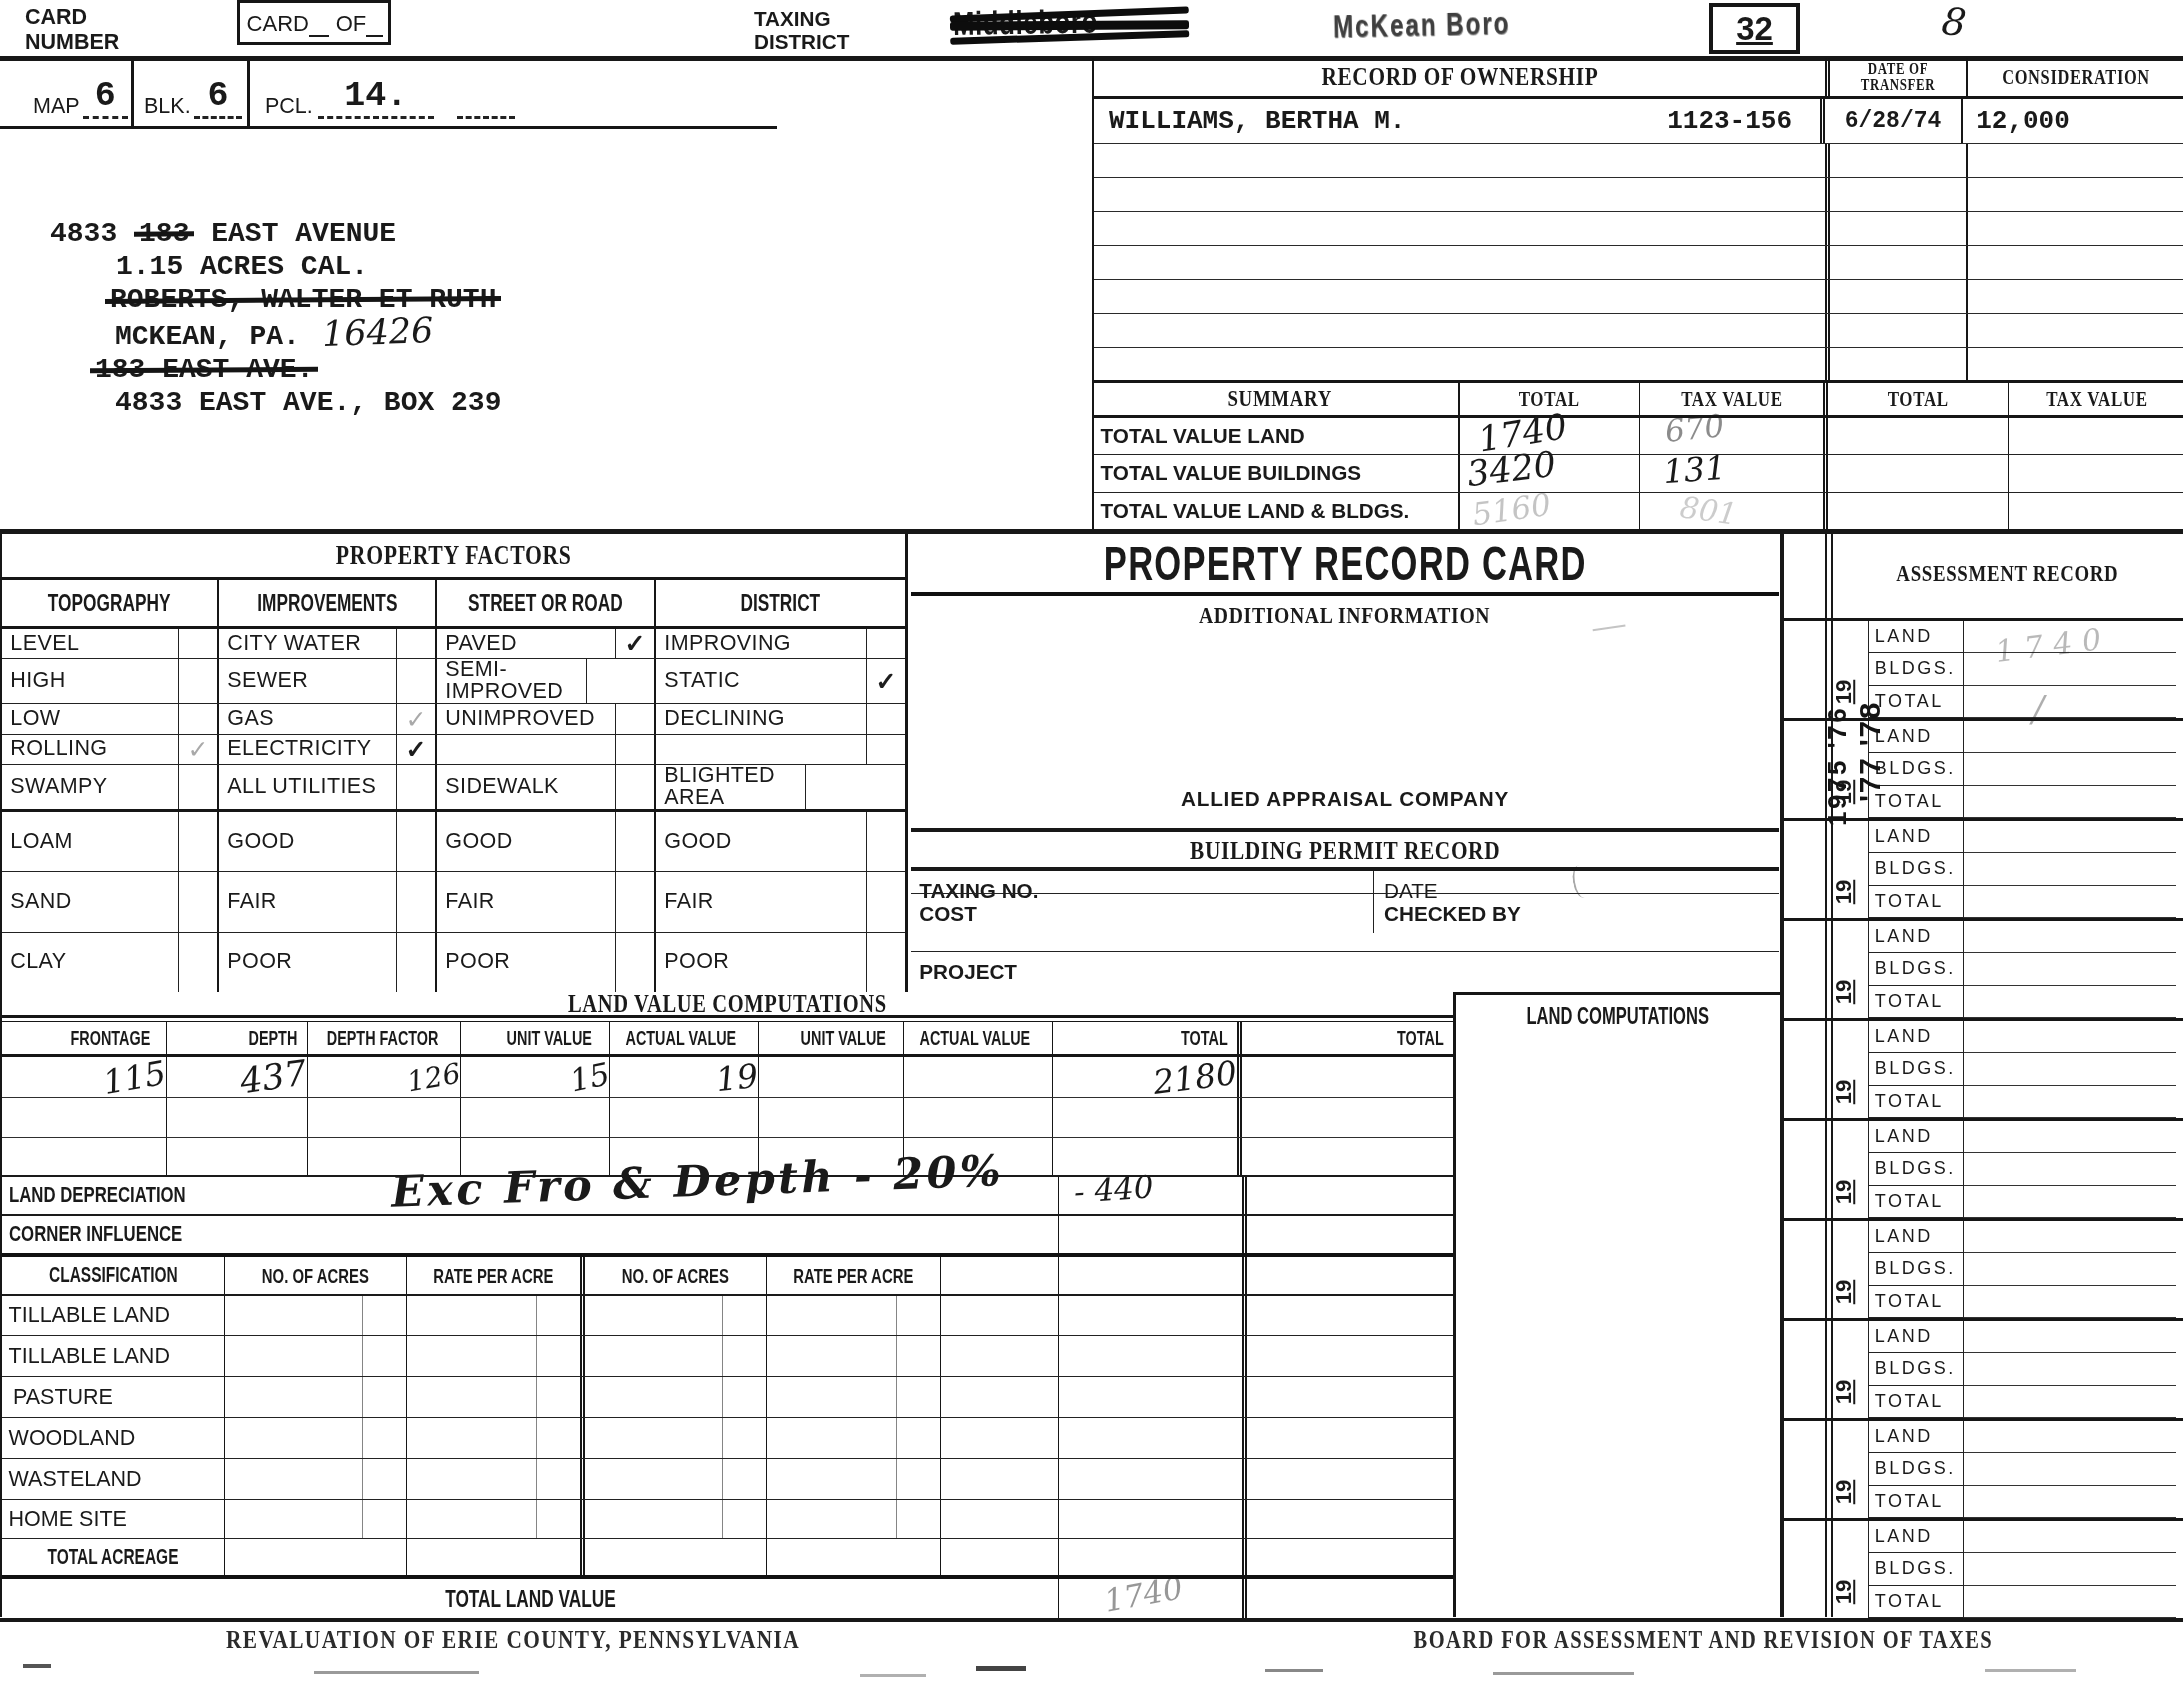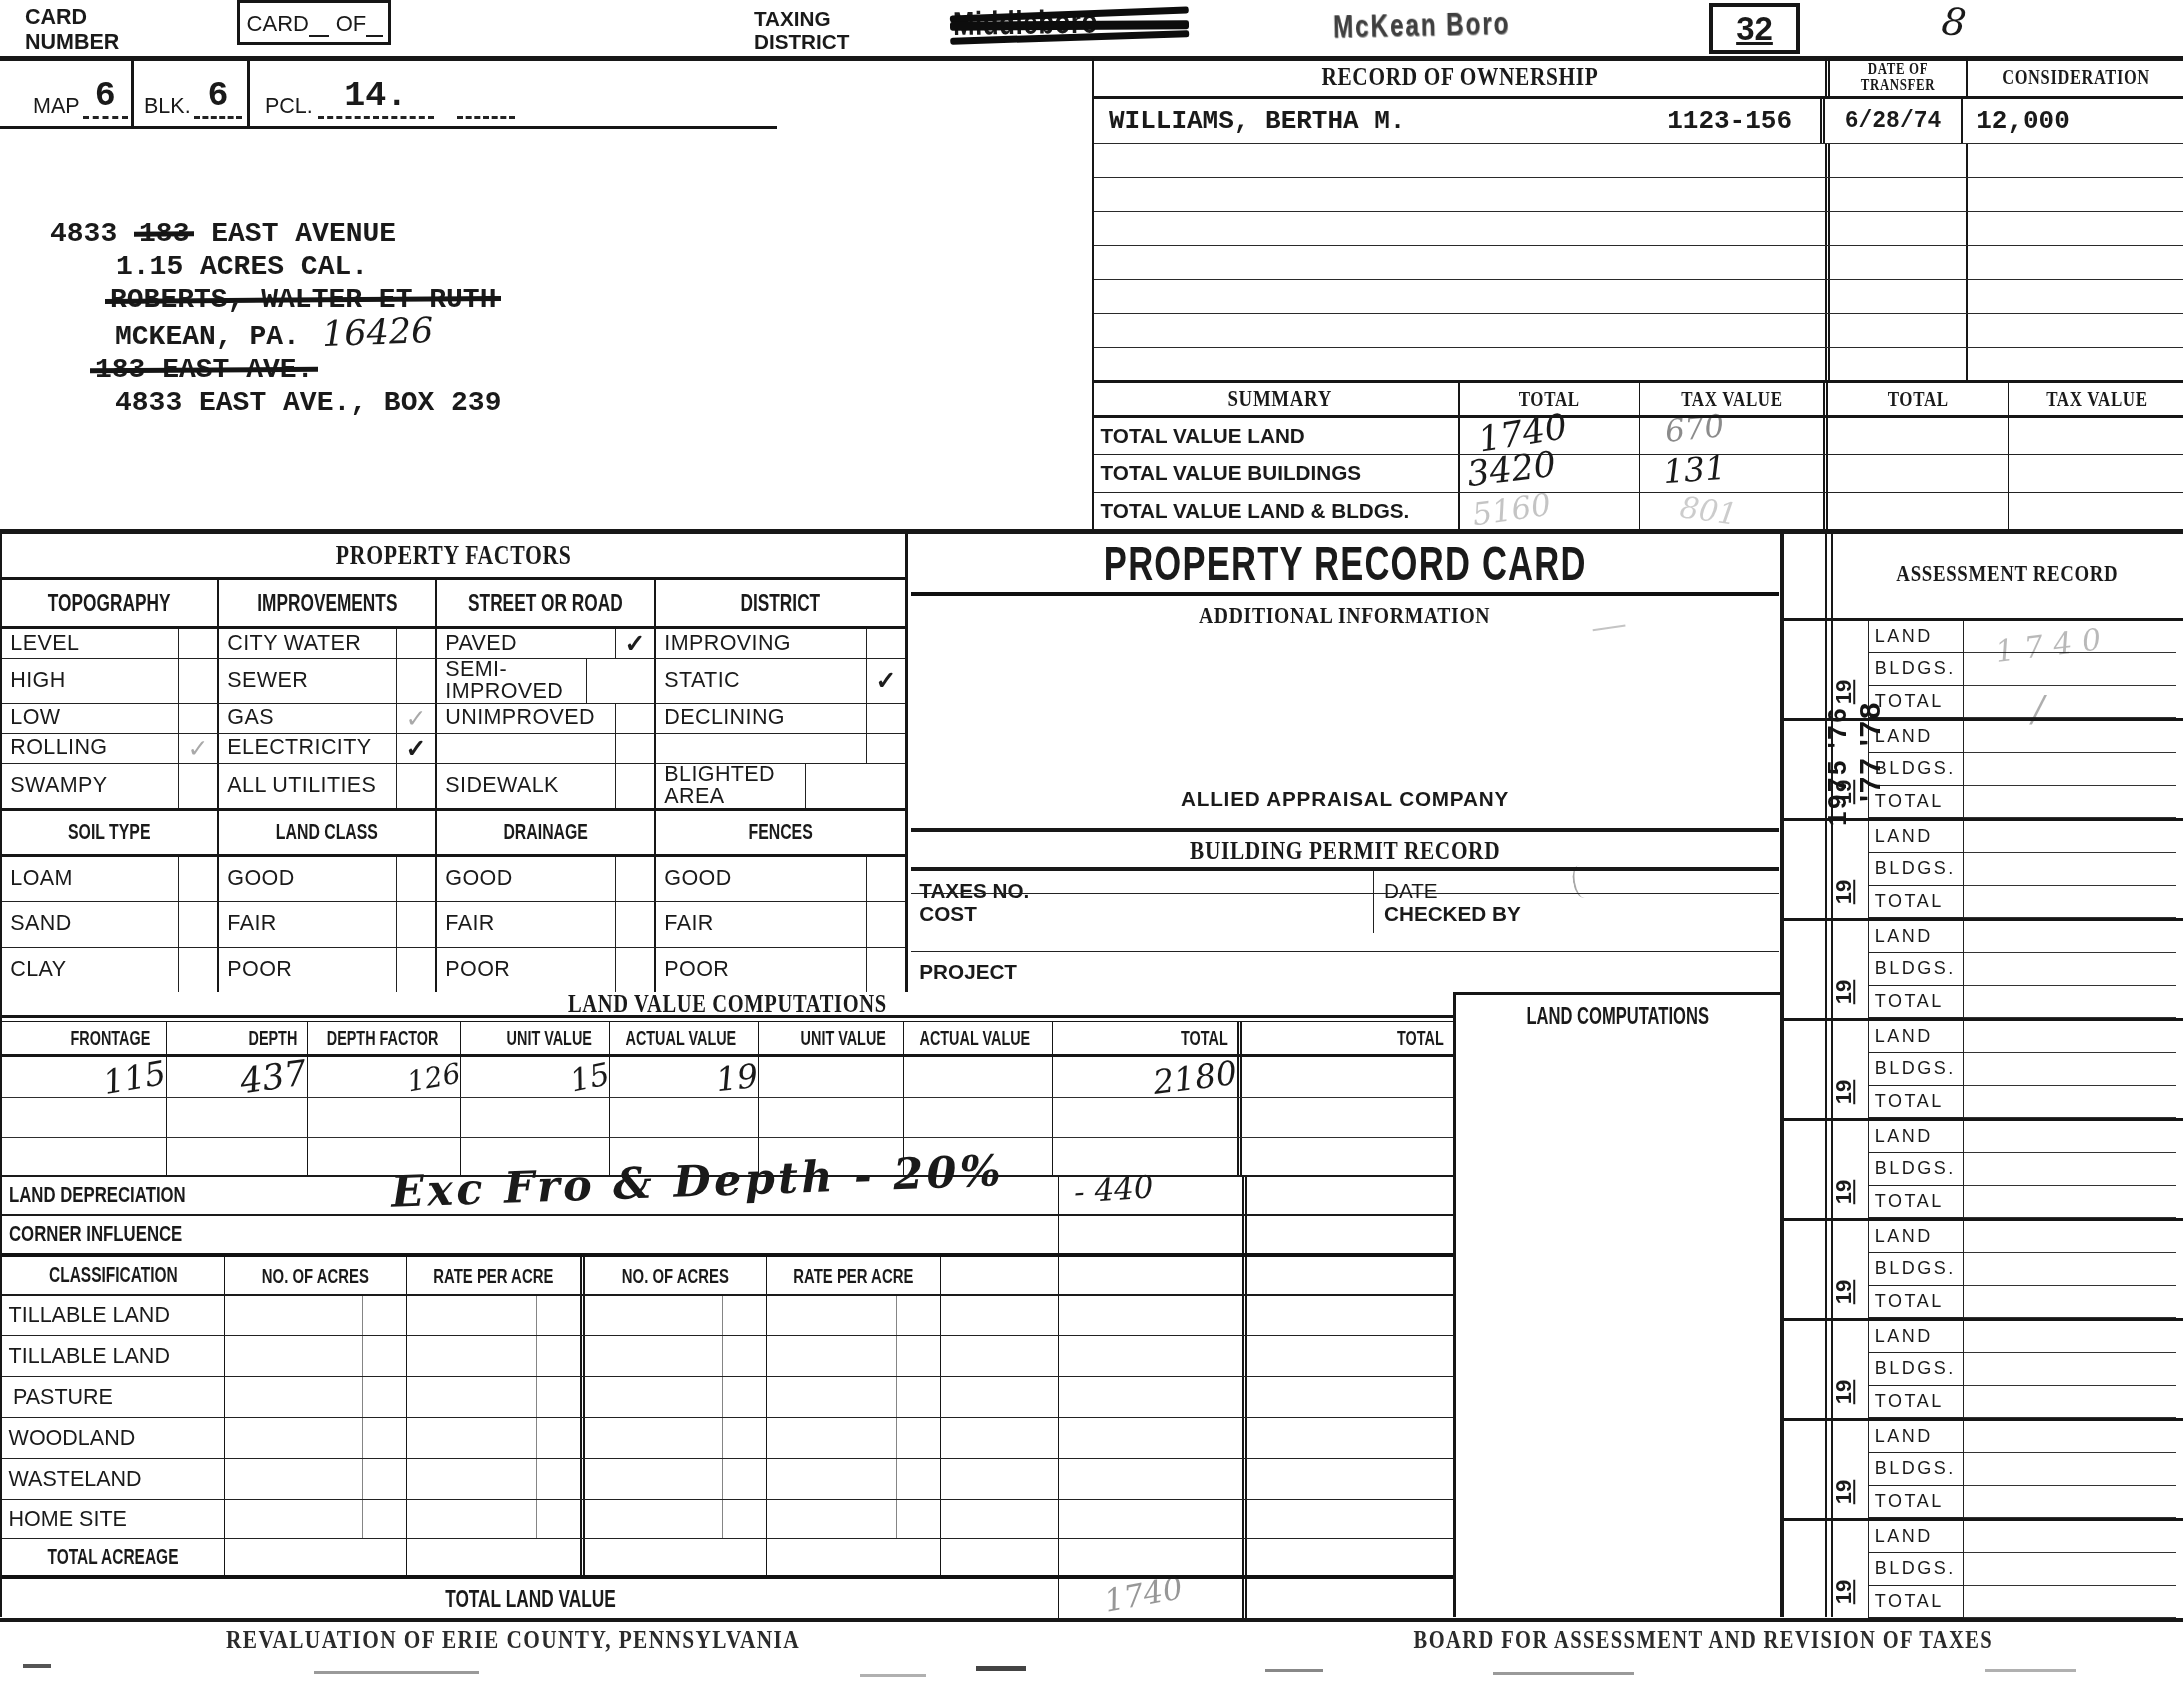--- a/index.html
+++ b/index.html
@@ -369,34 +369,20 @@
             <div class="flab">SIDEWALK</div>
             <div class="fchk"></div>
           </div>
         <div class="fcell">
             <div class="flab narrow">BLIGHTED AREA</div>
             <div class="fchk"></div>
           </div>
       </div>
     </div>
 
-    <div style="display:grid;grid-template-columns:217px 218px 219px 1fr;height:43px;border-bottom:3.3px solid #161616;">
-      <div class="ctr" style="border-right:2.5px solid #161616;">
-          <span class="got" style="font-size:22px;">SOIL TYPE</span>
-        </div>
-      <div class="ctr" style="border-right:2.5px solid #161616;">
-          <span class="got" style="font-size:22px;">LAND CLASS</span>
-        </div>
-      <div class="ctr" style="border-right:2.5px solid #161616;">
-          <span class="got" style="font-size:22px;">DRAINAGE</span>
-        </div>
-      <div class="ctr">
-          <span class="got" style="font-size:22px;">FENCES</span>
-        </div>
-    </div>
     <div style="flex:1;display:flex;flex-direction:column;">
       <div class="frow" style="flex:1;">
         <div class="fcell">
             <div class="flab">LOAM</div>
             <div class="fchk"></div>
           </div>
         <div class="fcell">
             <div class="flab">GOOD</div>
             <div class="fchk"></div>
           </div>
@@ -460,21 +446,21 @@
     <div class="abs" style="left:662px;top:331px;width:15px;height:33px;border-left:2.5px solid #a8a8a8;border-radius:50% 0 0 50%;transform:rotate(-10deg);"></div>
     <div class="ctr abs" style="left:0;top:248px;width:100%;height:33px;">
       <span style="font-size:20.7px;font-weight:bold;letter-spacing:0.8px;">ALLIED APPRAISAL COMPANY</span>
     </div>
     <div class="hline" style="left:0;top:294px;width:100%;height:4.1px;"></div>
     <div class="ctr abs" style="left:0;top:299px;width:100%;height:35px;">
       <span class="ser" style="font-size:26px;">BUILDING PERMIT RECORD</span>
     </div>
     <div class="hline" style="left:0;top:333px;width:100%;height:4.1px;"></div>
     <div class="abs" style="left:0;top:337px;width:100%;height:40px;display:flex;">
-      <div style="width:463px;border-right:1.7px solid #222;display:flex;align-items:center;padding-left:8.3px;font-size:20.7px;font-weight:bold;box-sizing:border-box;">TAXES NO.</div>
+      <div style="width:463px;border-right:1.7px solid #222;display:flex;align-items:center;padding-left:8.3px;font-size:20.7px;font-weight:bold;box-sizing:border-box;">TAXING NO.</div>
       <div style="flex:1;display:flex;align-items:center;padding-left:10px;font-size:20.7px;font-weight:normal;">DATE</div>
     </div>
     <div class="abs" style="left:0;top:359px;width:100%;height:40px;display:flex;border-top:1.7px solid #222;box-sizing:border-box;">
       <div style="width:463px;border-right:1.7px solid #222;display:flex;align-items:center;padding-left:8.3px;font-size:20.7px;font-weight:bold;box-sizing:border-box;">COST</div>
       <div style="flex:1;display:flex;align-items:center;padding-left:10px;font-size:20.7px;font-weight:bold;">CHECKED BY</div>
     </div>
     <div class="abs" style="left:0;top:417px;width:100%;height:41px;display:flex;align-items:center;border-top:1.7px solid #222;box-sizing:border-box;padding-left:8.3px;font-size:20.7px;font-weight:bold;">PROJECT</div>
   </div>
 
   <div class="abs" style="left:0;top:992px;width:1453px;height:625px;border-left:2.5px solid #161616;box-sizing:border-box;">

